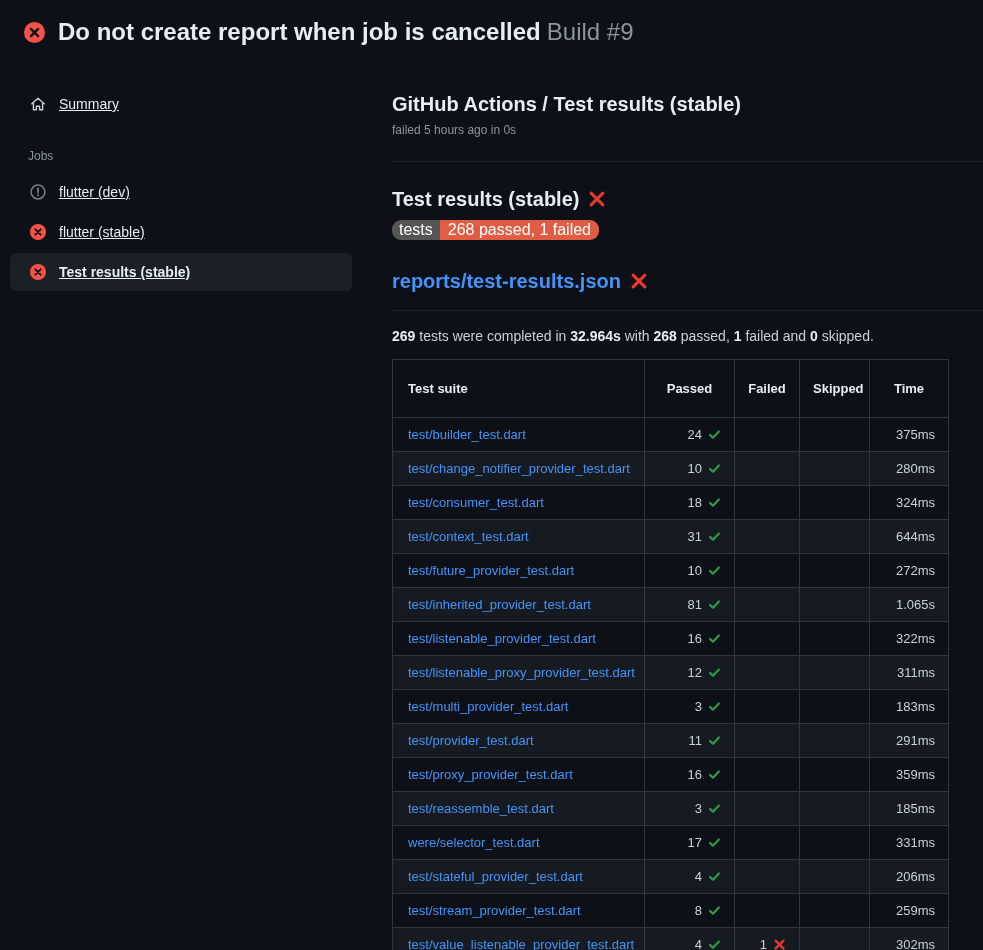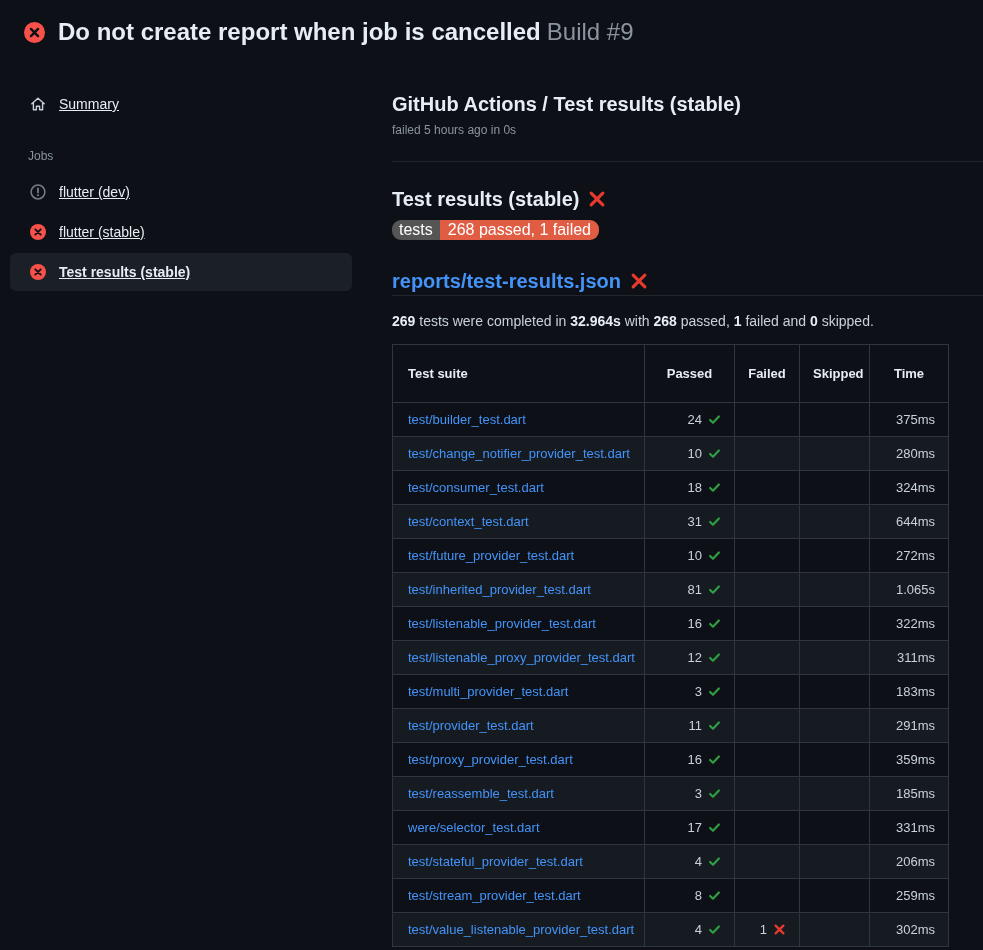--- a/index.html
+++ b/index.html
@@ -35,21 +35,21 @@
   .status-line{font-size:12px;color:var(--muted);margin-top:7px;}
   .divider{border:none;border-top:1px solid var(--divider);margin-top:24px;}
   .check-title{display:flex;align-items:center;gap:9px;margin-top:26px;
     font-size:20px;font-weight:700;color:var(--text);}
   .x-mark{width:18px;height:18px;flex:0 0 auto;}
   .badge{display:inline-flex;margin-top:9px;border-radius:9px;overflow:hidden;
     font-size:16px;color:#ffffff;line-height:20px;}
   .badge-label{background:var(--badge-label-bg);padding:0 7px;}
   .badge-value{background:var(--badge-value-bg);padding:0 8px;}
   .report-title{display:flex;align-items:center;gap:9px;margin-top:30px;
-    padding-bottom:2px;border-bottom:1px solid var(--divider);
+    padding-bottom:17px;border-bottom:1px solid var(--divider);
     font-size:20px;font-weight:700;}
   .report-title a{color:var(--link);text-decoration:none;}
   .summary-line{margin-top:17px;font-size:14px;color:var(--body-text);}
   .summary-line strong{color:var(--text);font-weight:700;}
   
   table.results{border-collapse:collapse;margin-top:15px;table-layout:fixed;width:556px;}
   .results th,.results td{border:1px solid var(--border);font-size:13px;height:34px;
     white-space:nowrap;overflow:hidden;}
   .results th{color:var(--text);font-weight:700;padding:21px 13px;}
   .results th.col-suite{text-align:left;padding-left:15px;}

